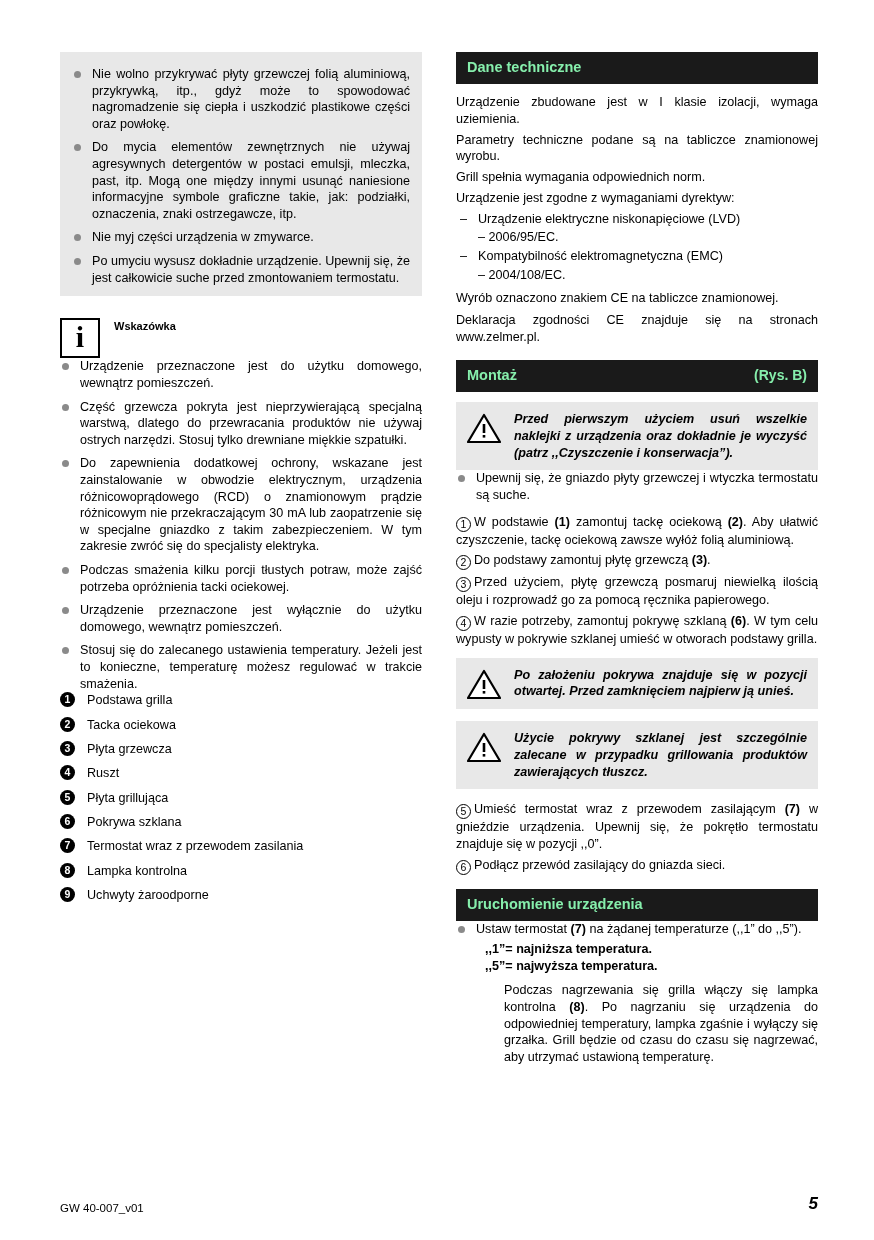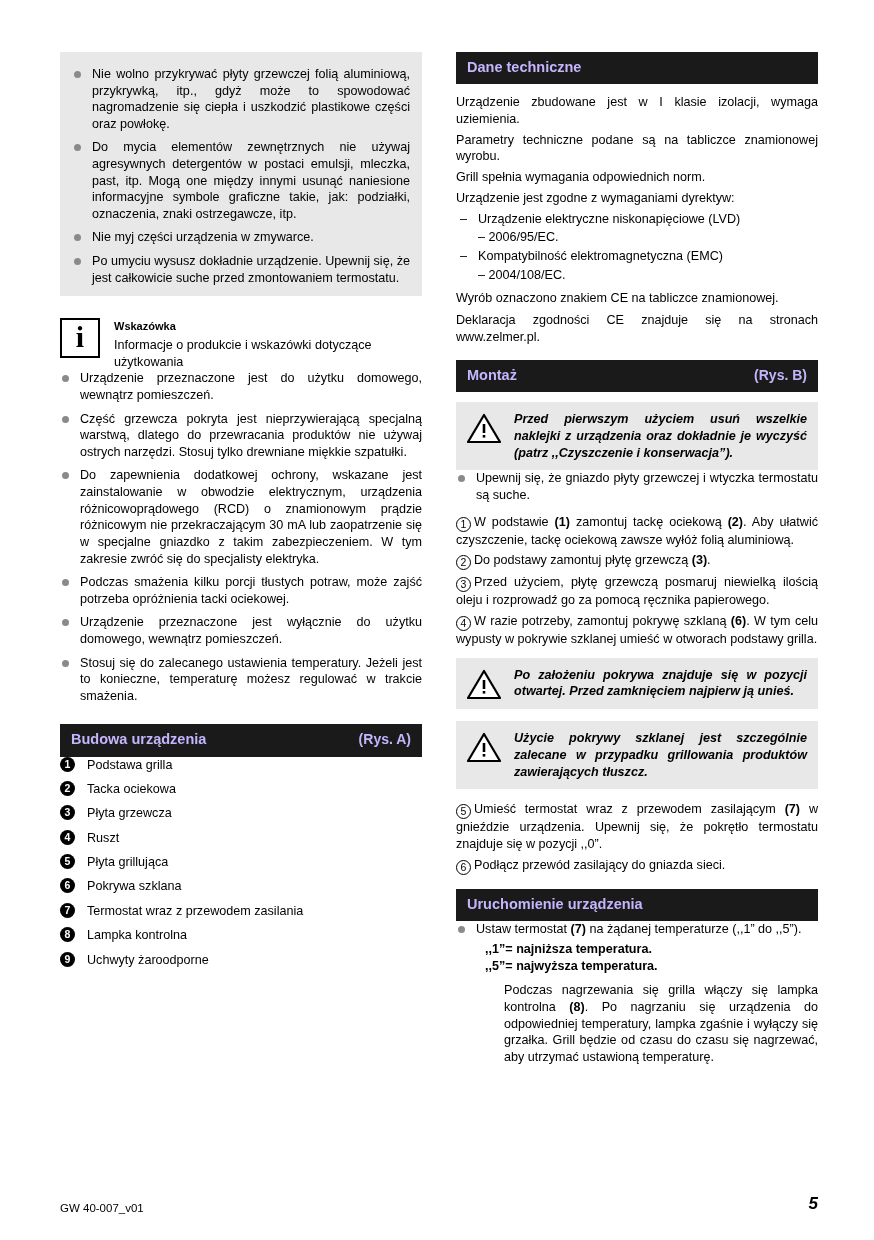--- a/index.html
+++ b/index.html
@@ -142,21 +142,21 @@
     font-size: 12.6px;
     font-style: italic;
     font-weight: bold;
     line-height: 1.33;
     text-align: justify;
   }
 
   
   .bar {
     background: #1a1a1a;
-    color: #c4b5fd;
+    color: #86efac;
     font-weight: bold;
     font-size: 14.5px;
     padding: 6px 11px 7px 11px;
     display: flex;
     justify-content: space-between;
     align-items: baseline;
   }
   .bar .right { font-size: 14px; }
 
   
@@ -245,37 +245,32 @@
           <li>Do mycia elementów zewnętrznych nie używaj agresywnych detergentów w postaci emulsji, mleczka, past, itp. Mogą one między innymi usunąć naniesione informacyjne symbole graficzne takie, jak: podziałki, oznaczenia, znaki ostrzegawcze, itp.</li>
           <li>Nie myj części urządzenia w zmywarce.</li>
           <li>Po umyciu wysusz dokładnie urządzenie. Upewnij się, że jest całkowicie suche przed zmontowaniem termostatu.</li>
         </ul>
       </div>
 
       <div class="iconblock mt22">
         <div class="icon-i">i</div>
         <div class="txt">
           <div class="hdr">Wskazówka</div>
-          <div class="body">Informacje o produkcie i wskazówki dotyczące użytkowania</div>
         </div>
       </div>
 
       <ul class="bullets mt16">
         <li>Urządzenie przeznaczone jest do użytku domowego, wewnątrz pomieszczeń.</li>
         <li>Część grzewcza pokryta jest nieprzywierającą specjalną warstwą, dlatego do przewracania produktów nie używaj ostrych narzędzi. Stosuj tylko drewniane miękkie szpatułki.</li>
         <li>Do zapewnienia dodatkowej ochrony, wskazane jest zainstalowanie w obwodzie elektrycznym, urządzenia różnicowoprądowego (RCD) o znamionowym prądzie różnicowym nie przekraczającym 30 mA lub zaopatrzenie się w specjalne gniazdko z takim zabezpieczeniem. W tym zakresie zwróć się do specjalisty elektryka.</li>
         <li>Podczas smażenia kilku porcji tłustych potraw, może zajść potrzeba opróżnienia tacki ociekowej.</li>
         <li>Urządzenie przeznaczone jest wyłącznie do użytku domowego, wewnątrz pomieszczeń.</li>
         <li>Stosuj się do zalecanego ustawienia temperatury. Jeżeli jest to konieczne, temperaturę możesz regulować w trakcie smażenia.</li>
       </ul>
 
-      <div class="bar mt20">
-        <span>Budowa urządzenia</span>
-        <span class="right">(Rys. A)</span>
-      </div>
 
       <ol class="numlist mt10">
         <li><span class="circnum">1</span><span>Podstawa grilla</span></li>
         <li><span class="circnum">2</span><span>Tacka ociekowa</span></li>
         <li><span class="circnum">3</span><span>Płyta grzewcza</span></li>
         <li><span class="circnum">4</span><span>Ruszt</span></li>
         <li><span class="circnum">5</span><span>Płyta grillująca</span></li>
         <li><span class="circnum">6</span><span>Pokrywa szklana</span></li>
         <li><span class="circnum">7</span><span>Termostat wraz z przewodem zasilania</span></li>
         <li><span class="circnum">8</span><span>Lampka kontrolna</span></li>

